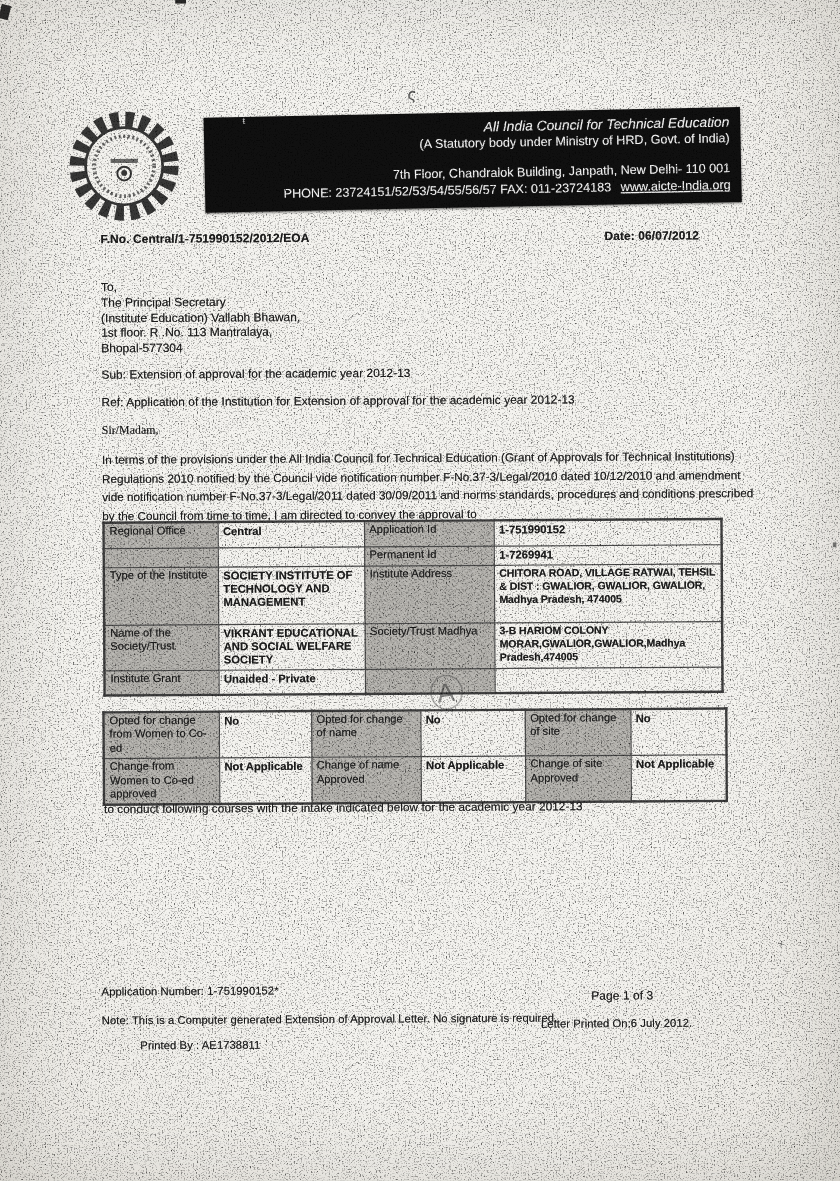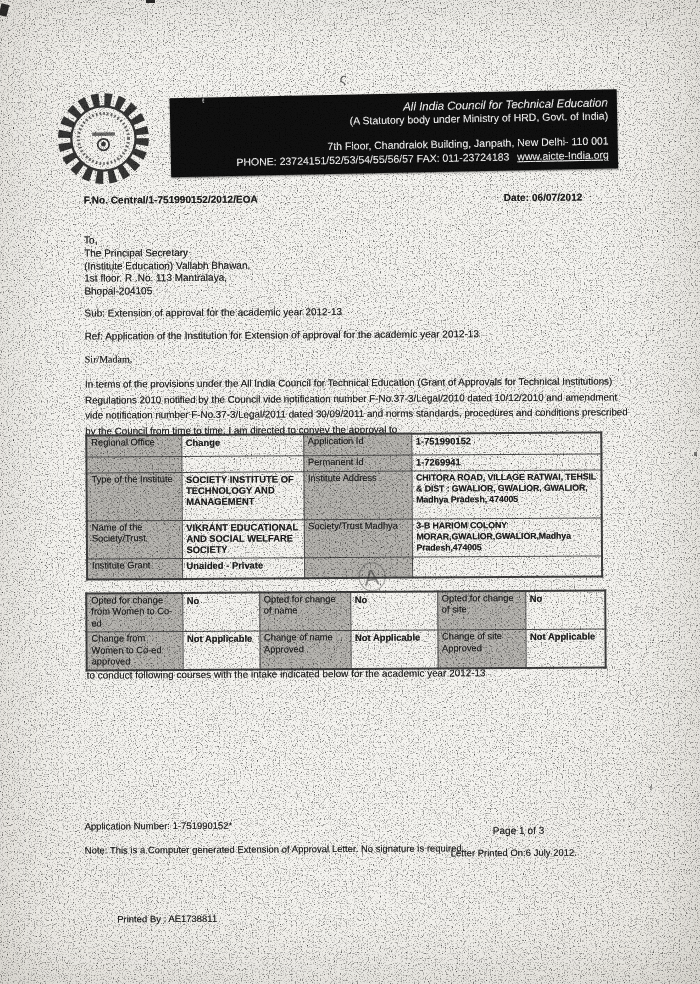--- a/index.html
+++ b/index.html
@@ -60,21 +60,21 @@
   .t2 { left:84px; top:591px; width:519px; }
   .t2 .v1{width:96px} .t2 .v2{width:77px} .t2 .v3{width:91px}
   .t2 .v4{width:87px} .t2 .v5{width:88px} .t2 .v6{width:80px}
   .t2 tr.q1 td{height:20px} .t2 tr.q2 td{height:37px}
 
   
   .f-app { left:82px;  top:819px; font-size:9.4px; }
   .f-page{ left:490px; top:826px; font-size:10px; font-weight:normal; }
   .f-note{ left:82px;  top:843px; font-size:9.4px; }
   .f-pon { left:432px; top:848px; font-size:9.4px;margin-left:16px; }
-  .f-pby { left:82px;  top:912px; font-size:9.4px;padding-left:32px; }
+  .f-pby { left:82px;  top:864px; font-size:9.4px;padding-left:32px; }
 
   
   .speck { position:absolute; background:#222; }
   .mark  { position:absolute; color:rgba(45,45,45,.75); font-size:14px; }
   .amark { position:absolute; left:350px; top:550px; width:42px; height:46px; }
   .noise { position:absolute; left:0; top:0; pointer-events:none; }
 </style>
 </head>
 <body>
 
@@ -104,39 +104,39 @@
     </div>
 
     <div class="txt fno">F.No. Central/1-751990152/2012/EOA</div>
     <div class="txt date">Date: 06/07/2012</div>
 
     <div class="recipient">
       <div>To,</div>
       <div>The Principal Secretary</div>
       <div>(Institute Education) Vallabh Bhawan,</div>
       <div>1st floor. R .No. 113 Mantralaya,</div>
-      <div>Bhopal-204105</div>
+      <div>Bhopal-577304</div>
     </div>
 
     <div class="txt sub">Sub: Extension of approval for the academic year 2012-13</div>
     <div class="txt ref">Ref: Application of the Institution for Extension of approval for the academic year 2012-13</div>
     <div class="txt salut">Sir/Madam,</div>
     <div class="para">In terms of the provisions under the All India Council for Technical Education (Grant of Approvals for Technical Institutions) Regulations 2010 notified by the Council vide notification number F-No.37-3/Legal/2010 dated 10/12/2010 and amendment vide notification number F-No.37-3/Legal/2011 dated 30/09/2011 and norms standards, procedures and conditions prescribed by the Council from time to time,  I am directed to convey the approval to</div>
 
     <table class="tbl t1">
       <colgroup>
           <col class="w1">
           <col class="w2">
           <col class="w3">
           <col class="w4">
         </colgroup>
       <tbody>
         <tr class="r1">
           <td class="lbl">Regional Office</td>
-          <td class="val">Change</td>
+          <td class="val">Central</td>
           <td class="lbl">Application Id</td>
           <td class="val">1-751990152</td>
         </tr>
         <tr class="r2">
           <td class="lbl"></td>
           <td class="val"></td>
           <td class="lbl">Permanent Id</td>
           <td class="val">1-7269941</td>
         </tr>
         <tr class="r3">

